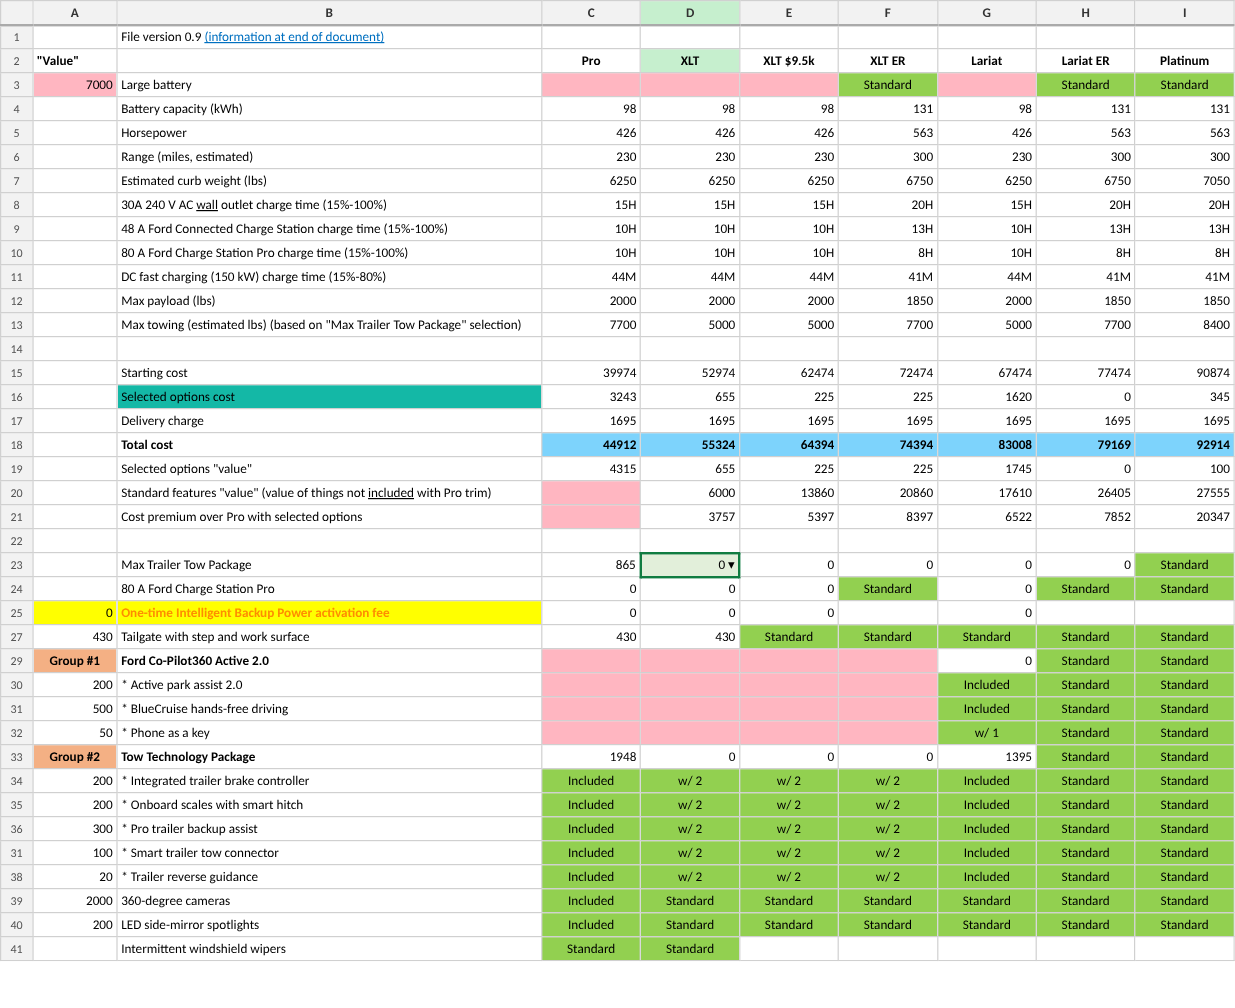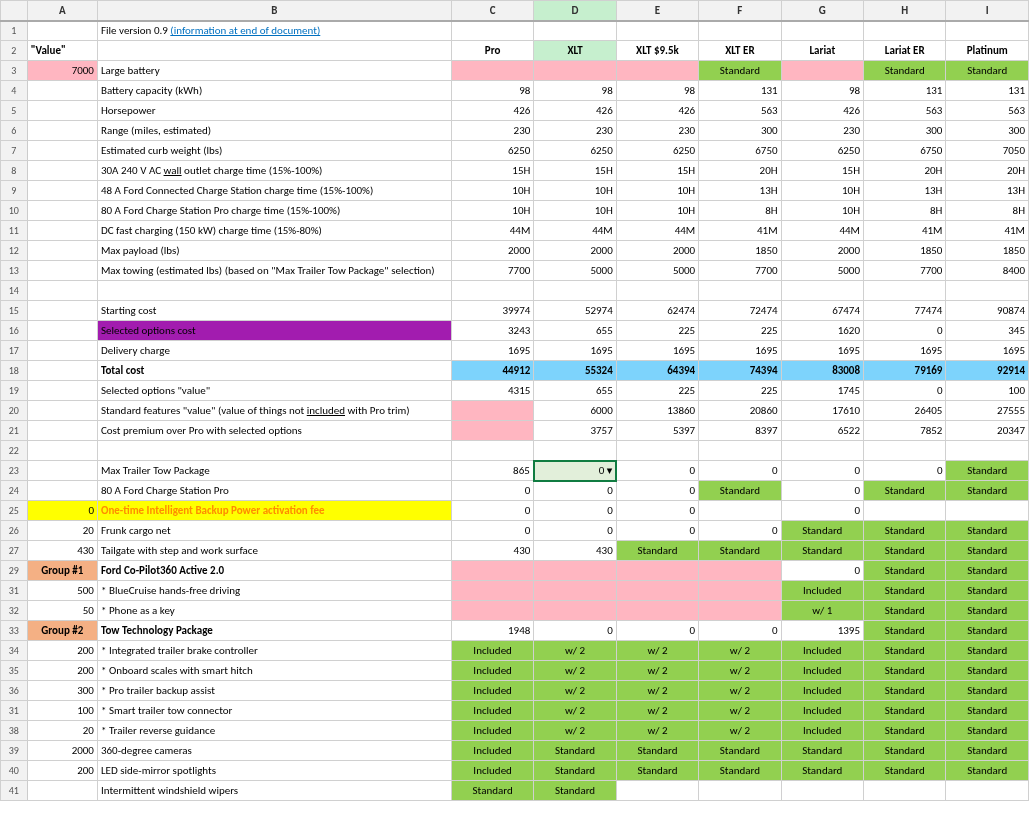--- a/index.html
+++ b/index.html
@@ -296,21 +296,21 @@
         <td class="text-right">62474</td>
         <td class="text-right">72474</td>
         <td class="text-right">67474</td>
         <td class="text-right">77474</td>
         <td class="text-right">90874</td>
       </tr>
 
       <tr>
         <td class="row-num">16</td>
         <td></td>
-        <td style="background:#a21caf;">Selected options cost</td>
+        <td style="background:#14b8a6;">Selected options cost</td>
         <td class="text-right">3243</td>
         <td class="text-right">655</td>
         <td class="text-right">225</td>
         <td class="text-right">225</td>
         <td class="text-right">1620</td>
         <td class="text-right">0</td>
         <td class="text-right">345</td>
       </tr>
 
       <tr>
@@ -423,32 +423,20 @@
         <td class="bg-yellow fc-orange bold">One-time Intelligent Backup Power activation fee</td>
         <td class="text-right">0</td>
         <td class="text-right">0</td>
         <td class="text-right">0</td>
         <td></td>
         <td class="text-right">0</td>
         <td></td>
         <td></td>
       </tr>
 
-      <tr>
-        <td class="row-num">26</td>
-        <td class="text-right">20</td>
-        <td>Frunk cargo net</td>
-        <td class="text-right">0</td>
-        <td class="text-right">0</td>
-        <td class="text-right">0</td>
-        <td class="text-right">0</td>
-        <td class="cell-standard text-center">Standard</td>
-        <td class="cell-standard text-center">Standard</td>
-        <td class="cell-standard text-center">Standard</td>
-      </tr>
 
       <tr>
         <td class="row-num">27</td>
         <td class="text-right">430</td>
         <td>Tailgate with step and work surface</td>
         <td class="text-right">430</td>
         <td class="text-right">430</td>
         <td class="cell-standard text-center">Standard</td>
         <td class="cell-standard text-center">Standard</td>
         <td class="cell-standard text-center">Standard</td>
@@ -463,20 +451,32 @@
         <td class="bold">Ford Co-Pilot360 Active 2.0</td>
         <td class="bg-pink"></td>
         <td class="bg-pink"></td>
         <td class="bg-pink"></td>
         <td class="bg-pink"></td>
         <td class="text-right">0</td>
         <td class="cell-standard text-center">Standard</td>
         <td class="cell-standard text-center">Standard</td>
       </tr>
 
+      <tr>
+        <td class="row-num">30</td>
+        <td class="text-right">200</td>
+        <td>* Active park assist 2.0</td>
+        <td class="bg-pink"></td>
+        <td class="bg-pink"></td>
+        <td class="bg-pink"></td>
+        <td class="bg-pink"></td>
+        <td class="cell-included text-center">Included</td>
+        <td class="cell-standard text-center">Standard</td>
+        <td class="cell-standard text-center">Standard</td>
+      </tr>
 
       <tr>
         <td class="row-num">31</td>
         <td class="text-right">500</td>
         <td>* BlueCruise hands-free driving</td>
         <td class="bg-pink"></td>
         <td class="bg-pink"></td>
         <td class="bg-pink"></td>
         <td class="bg-pink"></td>
         <td class="cell-included text-center">Included</td>

